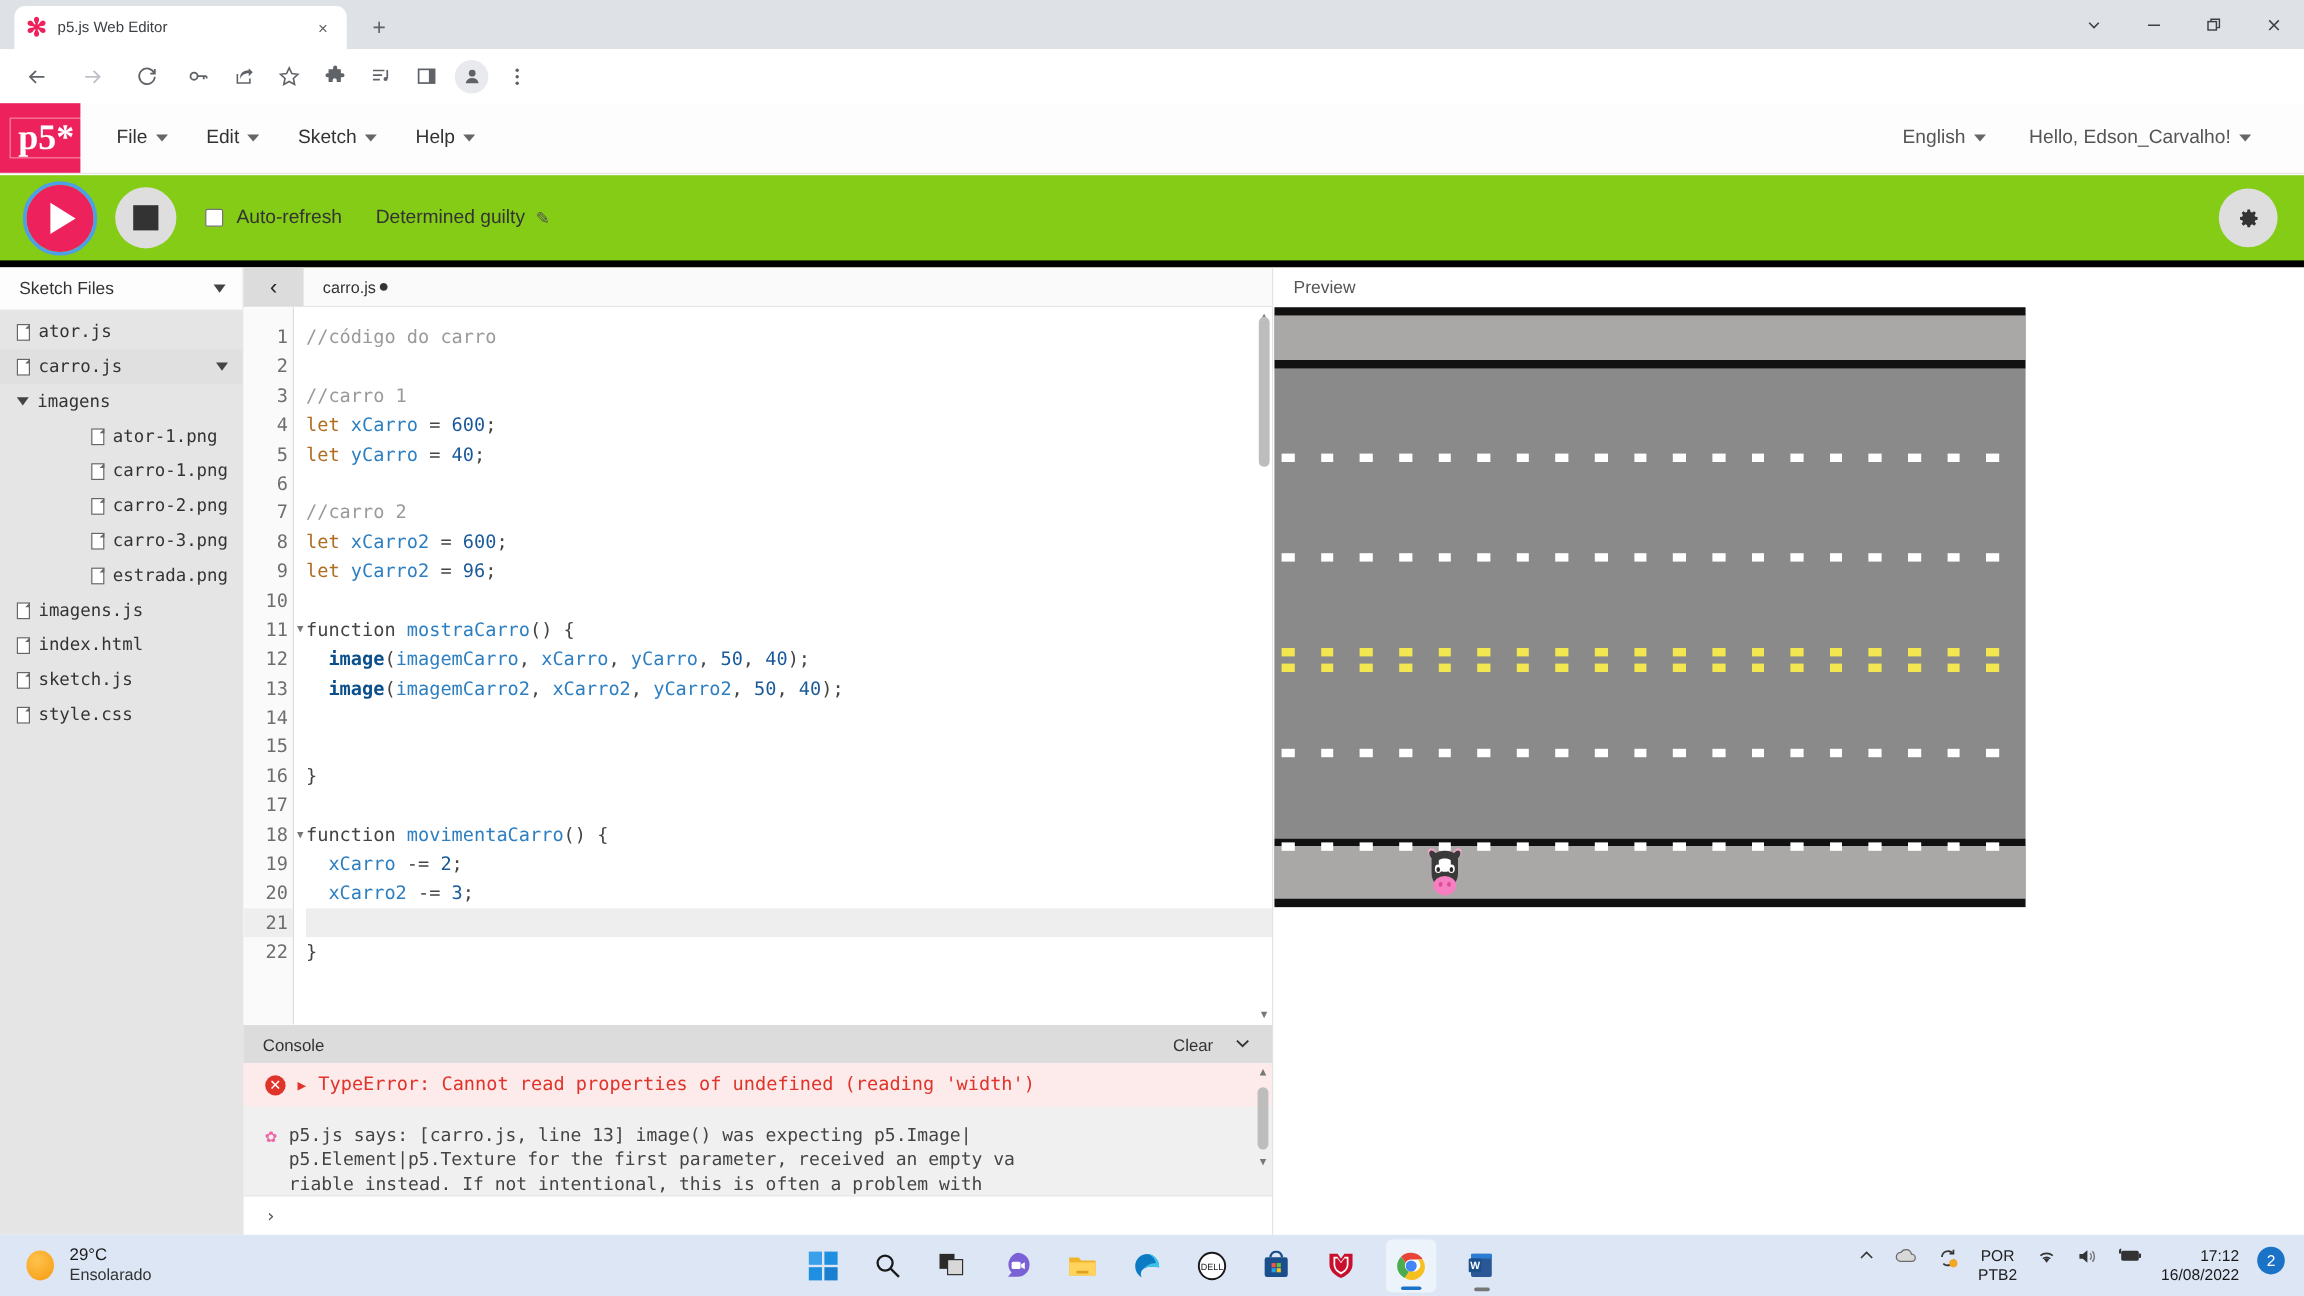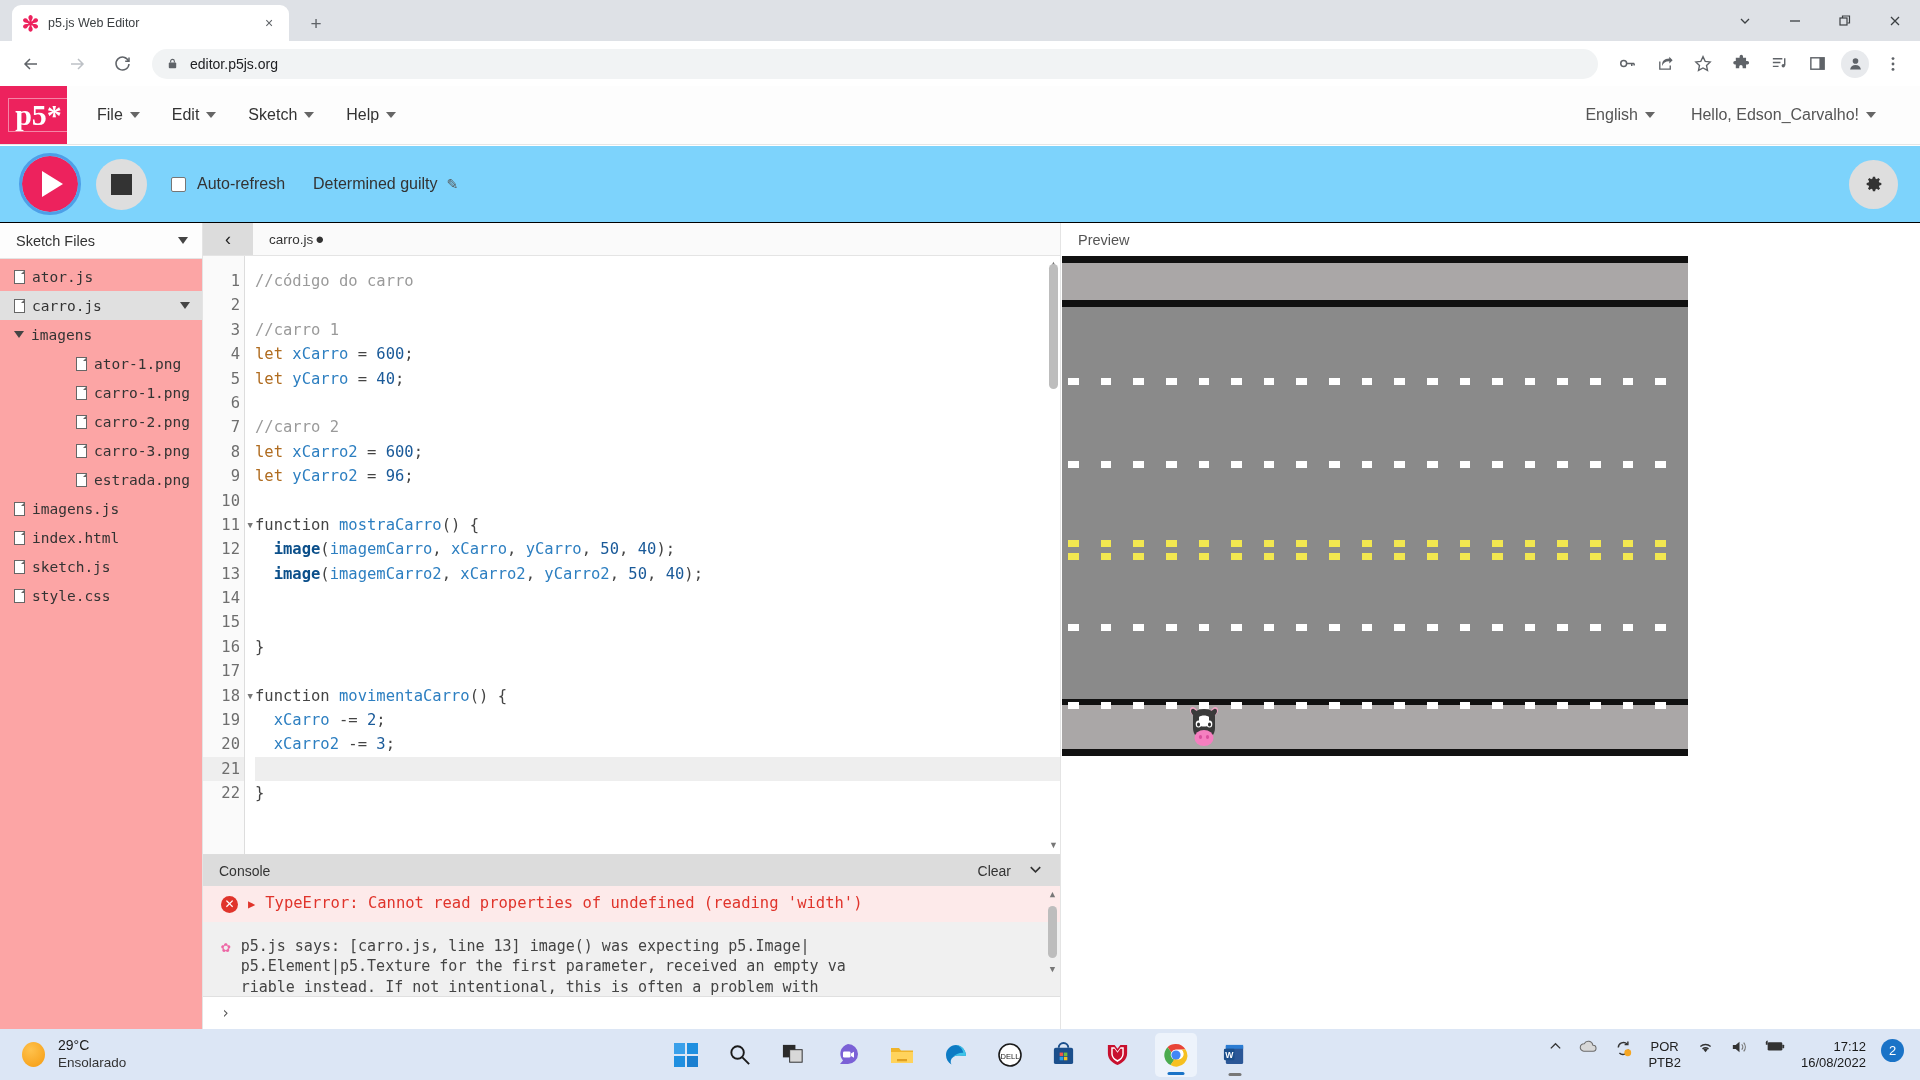--- a/index.html
+++ b/index.html
@@ -102,21 +102,21 @@
   .caret { border-left: 5px solid transparent; border-right: 5px solid transparent;
            border-top: 6px solid #666; display: inline-block; }
   .p5-nav-right {
     margin-left: auto; display: flex; align-items: center; padding-right: 26px;
   }
   .p5-nav-right .p5-menu-item { font-size: 16px; color: #555; padding: 0 18px; }
 
   
   .p5-toolbar {
     position: absolute; top: 146px; left: 0; width: 1920px; height: 77px;
-    background: #7dd3fc; border-bottom: 1px solid #000000;
+    background: #84cc16; border-bottom: 6px solid #000000;
     display: flex; align-items: center; padding-left: 22px; text-align: right;
   }
   .btn-play {
     width: 56px; height: 56px; border-radius: 50%;
     background: #ed225d; outline: 3px solid #4d9fe8;
     display: flex; align-items: center; justify-content: center;
     margin-right: 18px;
   }
   .tri-play {
     width: 0; height: 0; margin-left: 5px;
@@ -144,21 +144,21 @@
     display: flex; align-items: center; justify-content: center; color: #333;
   }
 
   
   .workarea {
     position: absolute; top: 223px; left: 0; width: 1920px; height: 806px;
     display: flex; background: #fff;
   }
 
   
-  .sidebar { width: 203px; flex: 0 0 auto; background: #fca5a5; border-right: 1px solid #e4e4e4; }
+  .sidebar { width: 203px; flex: 0 0 auto; background: #e5e5e5; border-right: 1px solid #e4e4e4; }
   .sidebar-head {
     height: 36px; display: flex; align-items: center; justify-content: space-between;
     padding: 0 14px 0 16px; border-bottom: 1px solid #e4e4e4;
     font-size: 14.5px; color: #333; background: #fdfdfd;
   }
   .filelist { padding-top: 3px; font-family: "DejaVu Sans Mono", monospace; }
   .file-row {
     display: flex; align-items: center; height: 29px;
     padding-left: 14px; font-size: 14.5px; color: #333; gap: 7px;
   }
@@ -375,29 +375,20 @@
     <div class="nav-btn disabled">
       <svg width="20" height="20" viewBox="0 0 20 20">
           <path d="M4 10h12M11 5l5 5-5 5" stroke="#bdc1c6" stroke-width="1.5" fill="none"></path>
         </svg>
     </div>
     <div class="nav-btn">
       <svg width="20" height="20" viewBox="0 0 20 20">
           <path d="M15.5 7A6.5 6.5 0 1 0 16 10" stroke="#5f6368" stroke-width="1.5" fill="none"></path>
           <path d="M16 3.5V7.3h-3.8" stroke="#5f6368" stroke-width="1.5" fill="none"></path>
         </svg>
-    </div>
-    <div class="omnibox">
-      <span class="omnibox-lock">
-        <svg width="13" height="13" viewBox="0 0 14 14">
-            <rect x="3" y="6" width="8" height="6" rx="1" fill="#5f6368"></rect>
-            <path d="M5 6V4.5a2 2 0 0 1 4 0V6" stroke="#5f6368" stroke-width="1.2" fill="none"></path>
-          </svg>
-      </span>
-      <span class="omnibox-url">editor.p5js.org</span>
     </div>
     <div class="tb-icons">
       <div class="tb-icon">
         <svg width="19" height="19" viewBox="0 0 20 20">
             <circle cx="6" cy="10" r="3.1" stroke="#5f6368" stroke-width="1.6" fill="none"></circle>
             <path d="M9 10h8M14.5 10v2.6M17 10v2" stroke="#5f6368" stroke-width="1.6"></path>
           </svg>
       </div>
       <div class="tb-icon">
         <svg width="19" height="19" viewBox="0 0 20 20">

